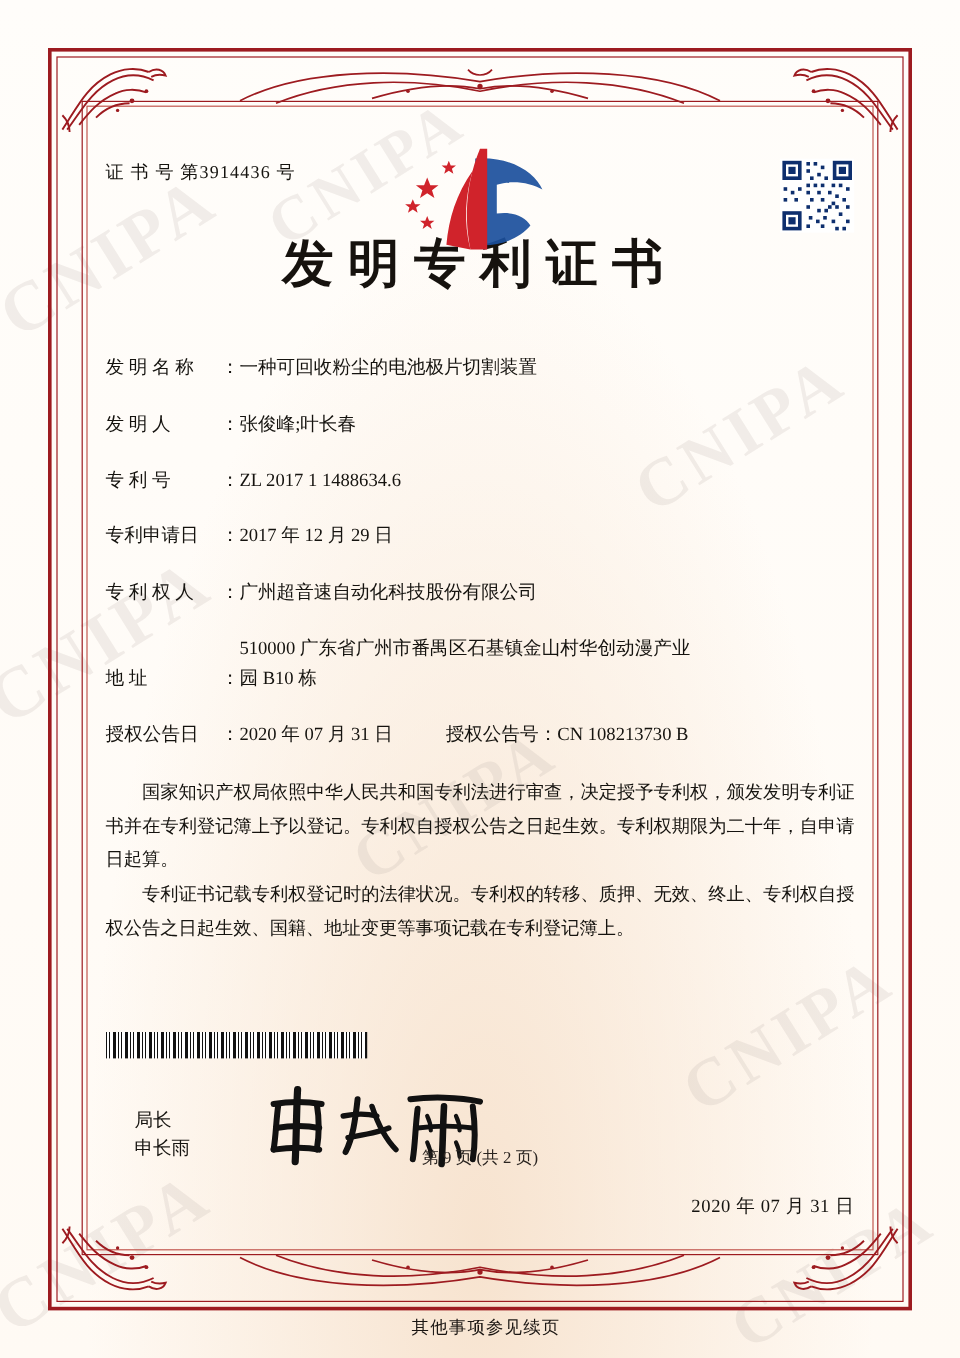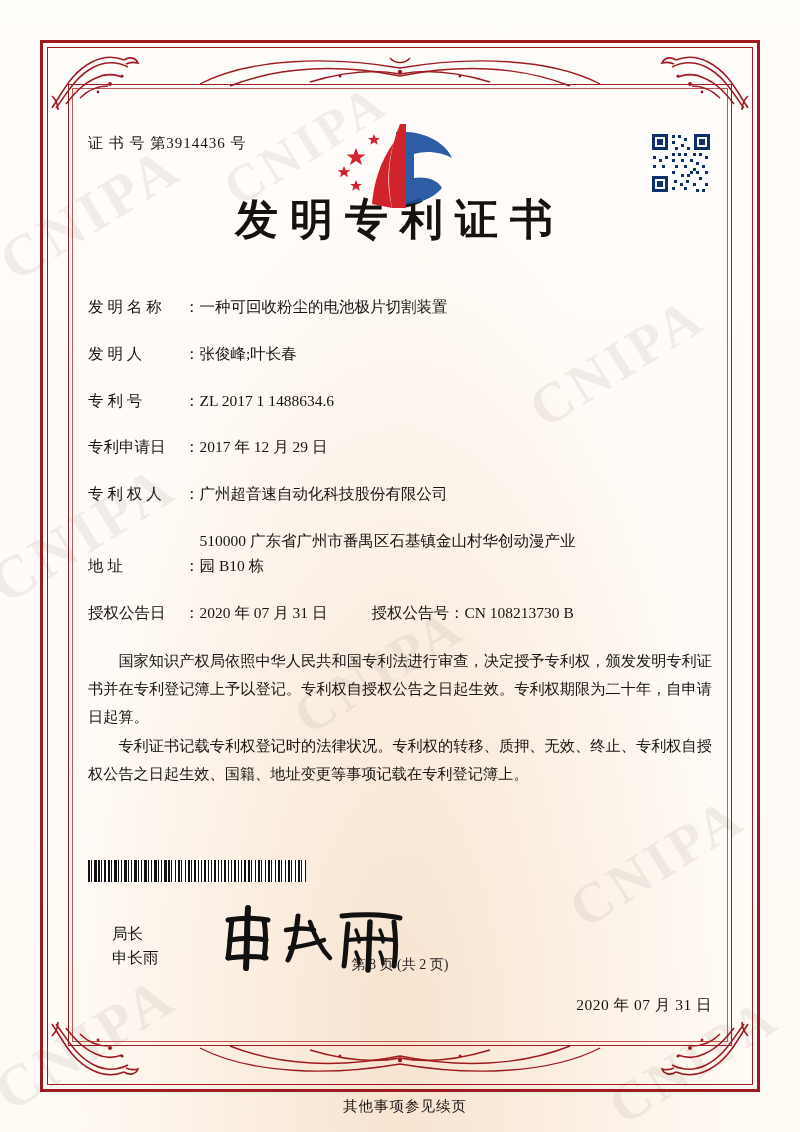--- a/index.html
+++ b/index.html
@@ -537,19 +537,19 @@
           <path d="M138 30 C140 34 141 38 141 42" stroke-width="3.5"></path>
           <path d="M162 30 C164 34 165 38 165 42" stroke-width="3.5"></path>
           <path d="M138 52 C140 56 141 60 141 64" stroke-width="3.5"></path>
           <path d="M162 52 C164 56 165 60 165 64" stroke-width="3.5"></path>
         </g>
       </svg>
     </div>
 
     <div class="issue-date">2020 年 07 月 31 日</div>
 
-    <div class="pagenum">第 8 页 (共 2 页)</div>
+    <div class="pagenum">第 9 页 (共 2 页)</div>
 
   </div>
 
   <div class="footnote">其他事项参见续页</div>
 
 </div>
 
 </body></html>

